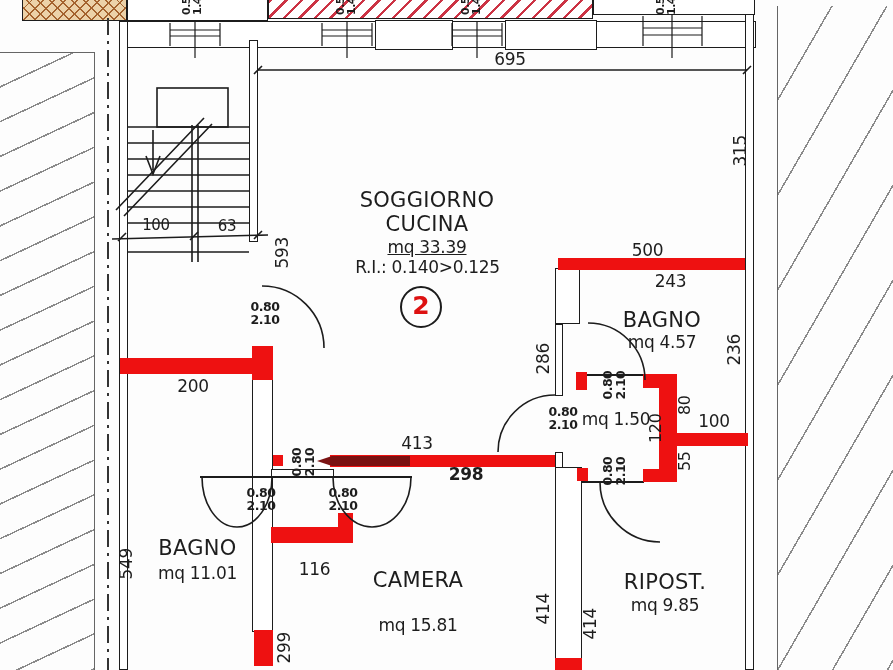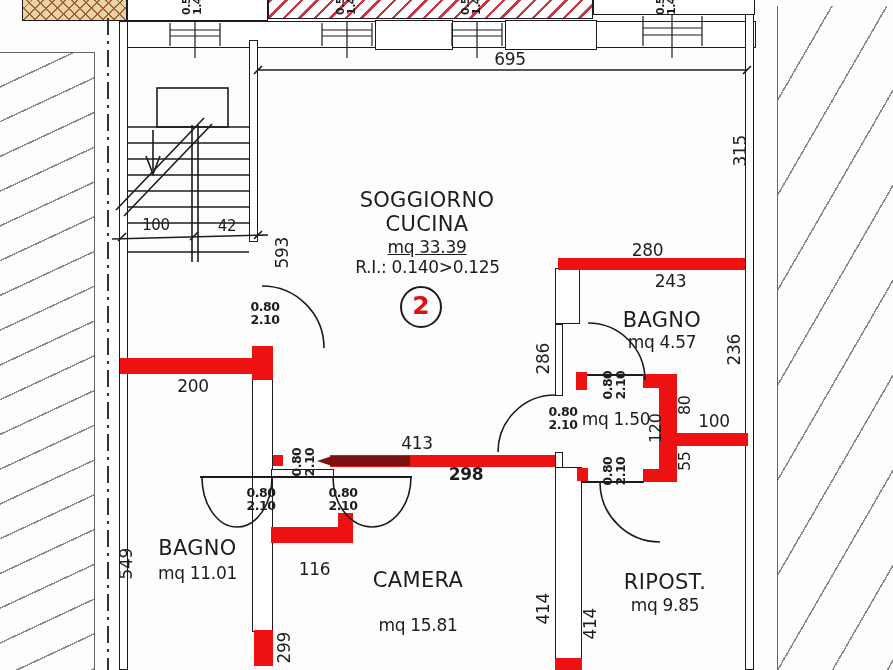--- a/index.html
+++ b/index.html
@@ -140,22 +140,22 @@
   <div class="lbl big" style="left:358px;top:568px;width:120px;">CAMERA</div>
   <div class="lbl" style="left:358px;top:594px;width:120px;margin-top:22px;">mq 15.81</div>
 
   <div class="lbl big" style="left:610px;top:570px;width:110px;">RIPOST.</div>
   <div class="lbl" style="left:610px;top:596px;width:110px;">mq 9.85</div>
 
   <div class="lbl" style="left:480px;top:50px;width:60px;">695</div>
   <div class="lbl rot" style="left:716px;top:141px;width:50px;">315</div>
   <div class="lbl rot" style="left:258px;top:243px;width:50px;">593</div>
   <div class="lbl small" style="left:136px;top:217px;width:40px;">100</div>
-  <div class="lbl small" style="left:207px;top:218px;width:40px;">42</div>
-  <div class="lbl" style="left:620px;top:241px;width:55px;">280</div>
+  <div class="lbl small" style="left:207px;top:218px;width:40px;">63</div>
+  <div class="lbl" style="left:620px;top:241px;width:55px;">500</div>
   <div class="lbl" style="left:643px;top:272px;width:55px;">243</div>
   <div class="lbl rot" style="left:710px;top:340px;width:50px;">236</div>
   <div class="lbl rot" style="left:519px;top:349px;width:50px;">286</div>
   <div class="lbl" style="left:168px;top:377px;width:50px;">200</div>
   <div class="lbl" style="left:392px;top:434px;width:50px;text-align:center;">413</div>
   <div class="lbl" style="left:441px;top:465px;width:50px;font-weight:bold;">298</div>
   <div class="lbl" style="left:292px;top:544px;width:45px;margin-top:16px;">116</div>
   <div class="lbl rot" style="left:102px;top:554px;width:50px;">549</div>
   <div class="lbl rot" style="left:260px;top:638px;width:50px;">299</div>
   <div class="lbl rot" style="left:519px;top:599px;width:50px;">414</div>

